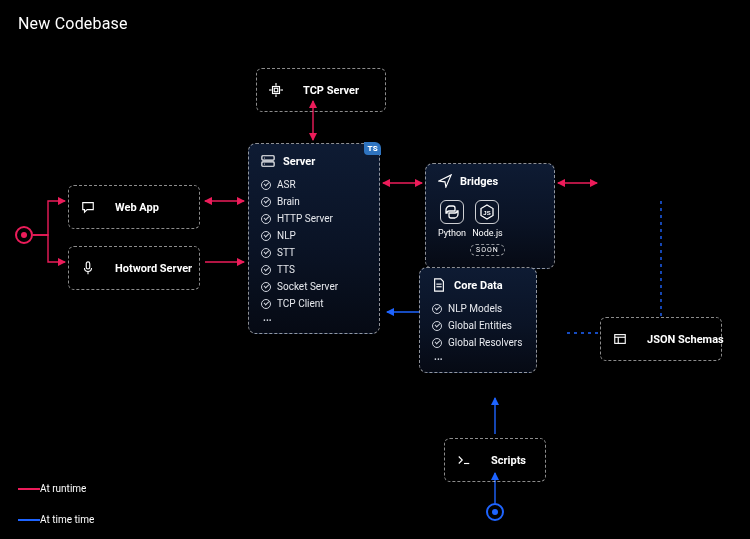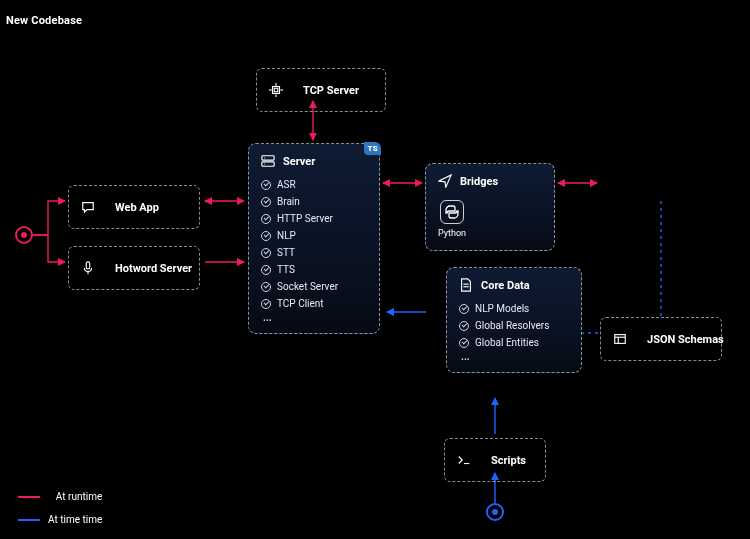--- a/index.html
+++ b/index.html
@@ -15,23 +15,23 @@
     position: relative;
   }
   .canvas {
     position: relative;
     width: 750px;
     height: 539px;
   }
   .title {
     position: absolute;
     top: 14px;
-    left: 6px;
-    font-size: 11px;
-    font-weight: 700;
+    left: 18px;
+    font-size: 16px;
+    font-weight: 400;
     letter-spacing: .2px;
   }
   .node {
     position: absolute;
     border: 1px dashed rgba(255,255,255,.55);
     border-radius: 6px;
     padding: 14px 12px;
     display: flex;
     align-items: flex-end;
     gap: 20px;
@@ -135,21 +135,21 @@
   .origin.pink::after { content:""; position:absolute; inset:4px; border-radius:50%; background:#ec1c5a; }
   .origin.blue { border: 2px solid #1e64ff; }
   .origin.blue::after { content:""; position:absolute; inset:4px; border-radius:50%; background:#1e64ff; }
   
   .legend {
     position: absolute;
     left: 18px;
     bottom: 14px;
     font-size: 10px;
   }
-  .legend .row { display: flex; align-items: center; gap: 8px; margin-top: 12px; justify-content: space-between; }
+  .legend .row { display: flex; align-items: center; gap: 0; margin-top: 20px; }
   .legend .swatch { width: 22px; height: 0; border-top: 2px solid; }
   .legend .swatch.pink { border-color: #ec1c5a; }
   .legend .swatch.blue { border-color: #1e64ff; }
   svg.conn { position: absolute; inset: 0; width: 750px; height: 539px; pointer-events: none; }
   
   .ic svg { width: 100%; height: 100%; display: block; }
   .stroke { stroke: #fff; stroke-width: 1.3; fill: none; }
 </style>
 </head>
 <body>
@@ -293,48 +293,58 @@
     <div class="techs">
       <div class="tech">
         <div class="ticon">
           <svg viewBox="0 0 16 16" width="16" height="16">
               <path d="M5,2 h4 a2,2 0 0 1 2,2 v3 h-6 a2,2 0 0 0 -2,2 v0 h-1 v-3 a4,4 0 0 1 4,-4 z" class="stroke"></path>
               <path d="M11,14 h-4 a2,2 0 0 1 -2,-2 v-3 h6 a2,2 0 0 0 2,-2 v0 h1 v3 a4,4 0 0 1 -4,4 z" class="stroke"></path>
             </svg>
         </div>
         <span>Python</span>
       </div>
-    </div>
-  </div>
-
-
-  <div class="panel" style="left:446px; top:267px; width:136px;">
+      <div class="tech">
+        <div class="ticon">
+          <svg viewBox="0 0 16 16" width="16" height="16">
+              <path d="M8,1 L14,4.5 V11.5 L8,15 L2,11.5 V4.5 Z" class="stroke"></path>
+              <text x="8" y="10.5" text-anchor="middle" font-size="6" fill="#fff" font-family="Arial" font-weight="700">JS</text>
+            </svg>
+        </div>
+        <span>Node.js</span>
+        <span class="soon">SOON</span>
+      </div>
+    </div>
+  </div>
+
+
+  <div class="panel" style="left:419px; top:267px; width:118px;">
     <div class="hdr">
       <span class="ic">
         <svg viewBox="0 0 16 16">
             <path d="M3,1 h7 l3,3 v11 h-10 z" class="stroke"></path>
             <line x1="5" y1="7" x2="11" y2="7" class="stroke"></line>
             <line x1="5" y1="10" x2="11" y2="10" class="stroke"></line>
           </svg>
       </span>
       <span class="label">Core Data</span>
     </div>
     <div class="body">
       <ul>
         <li>
             <span class="dot"></span>
             <span>NLP Models</span>
           </li>
         <li>
             <span class="dot"></span>
+            <span>Global Entities</span>
+          </li>
+        <li>
+            <span class="dot"></span>
             <span>Global Resolvers</span>
-          </li>
-        <li>
-            <span class="dot"></span>
-            <span>Global Entities</span>
           </li>
       </ul>
       <div class="more">...</div>
     </div>
   </div>
 
   <div class="node" style="left:600px; top:317px; width:122px;">
     <span class="ic">
       <svg viewBox="0 0 16 16">
           <rect x="2" y="3" width="12" height="10" class="stroke"></rect>

